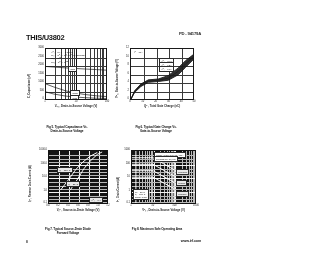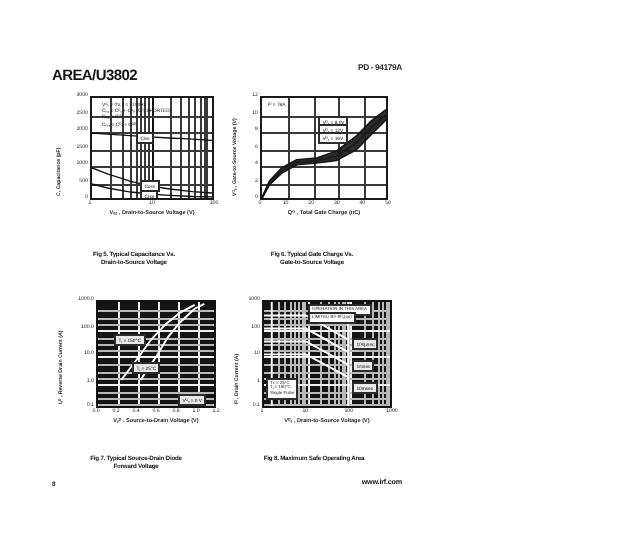--- a/index.html
+++ b/index.html
@@ -75,21 +75,21 @@
   
   .foot-num{position:absolute;left:26px;top:240px;font-size:3.2px;color:#1a1a1a;font-weight:bold;}
   .foot-url{position:absolute;right:12px;top:239px;font-size:3.6px;color:#141414;font-weight:bold;letter-spacing:-0.1px;}
 </style>
 </head>
 <body>
 
 <div class="page">
 
   <div class="hdr">
-    <div class="hdr-title">AREA/U3802</div>
+    <div class="hdr-title">THIS/U3802</div>
     <div class="hdr-part">PD - 94179A</div>
   </div>
 
   <div class="chart" style="left:26px;top:48px;width:82px;height:62px;">
     <div class="ylabel" style="left:2px;top:50px;font-size:2.6px;">C, Capacitance (pF)</div>
     <div class="yticks" style="left:2px;top:0;width:16px;height:52px;">
       <div class="ytick" style="top:-1px;">3000</div>
       <div class="ytick" style="top:7.5px;">2500</div>
       <div class="ytick" style="top:16px;">2000</div>
       <div class="ytick" style="top:24.5px;">1500</div>

